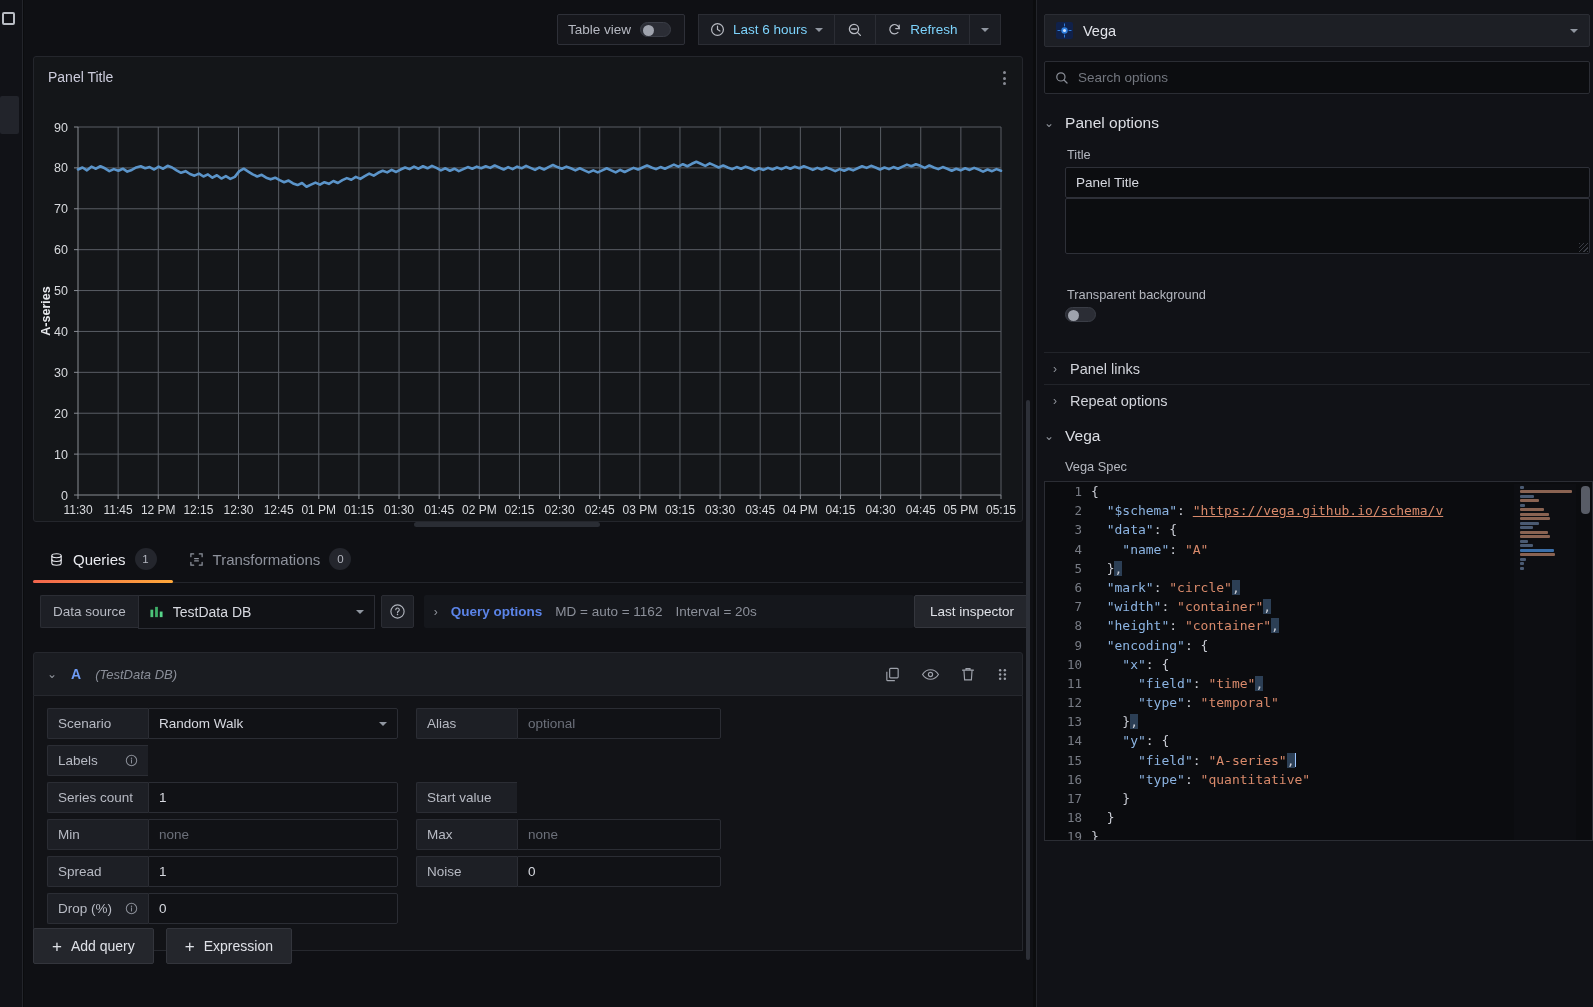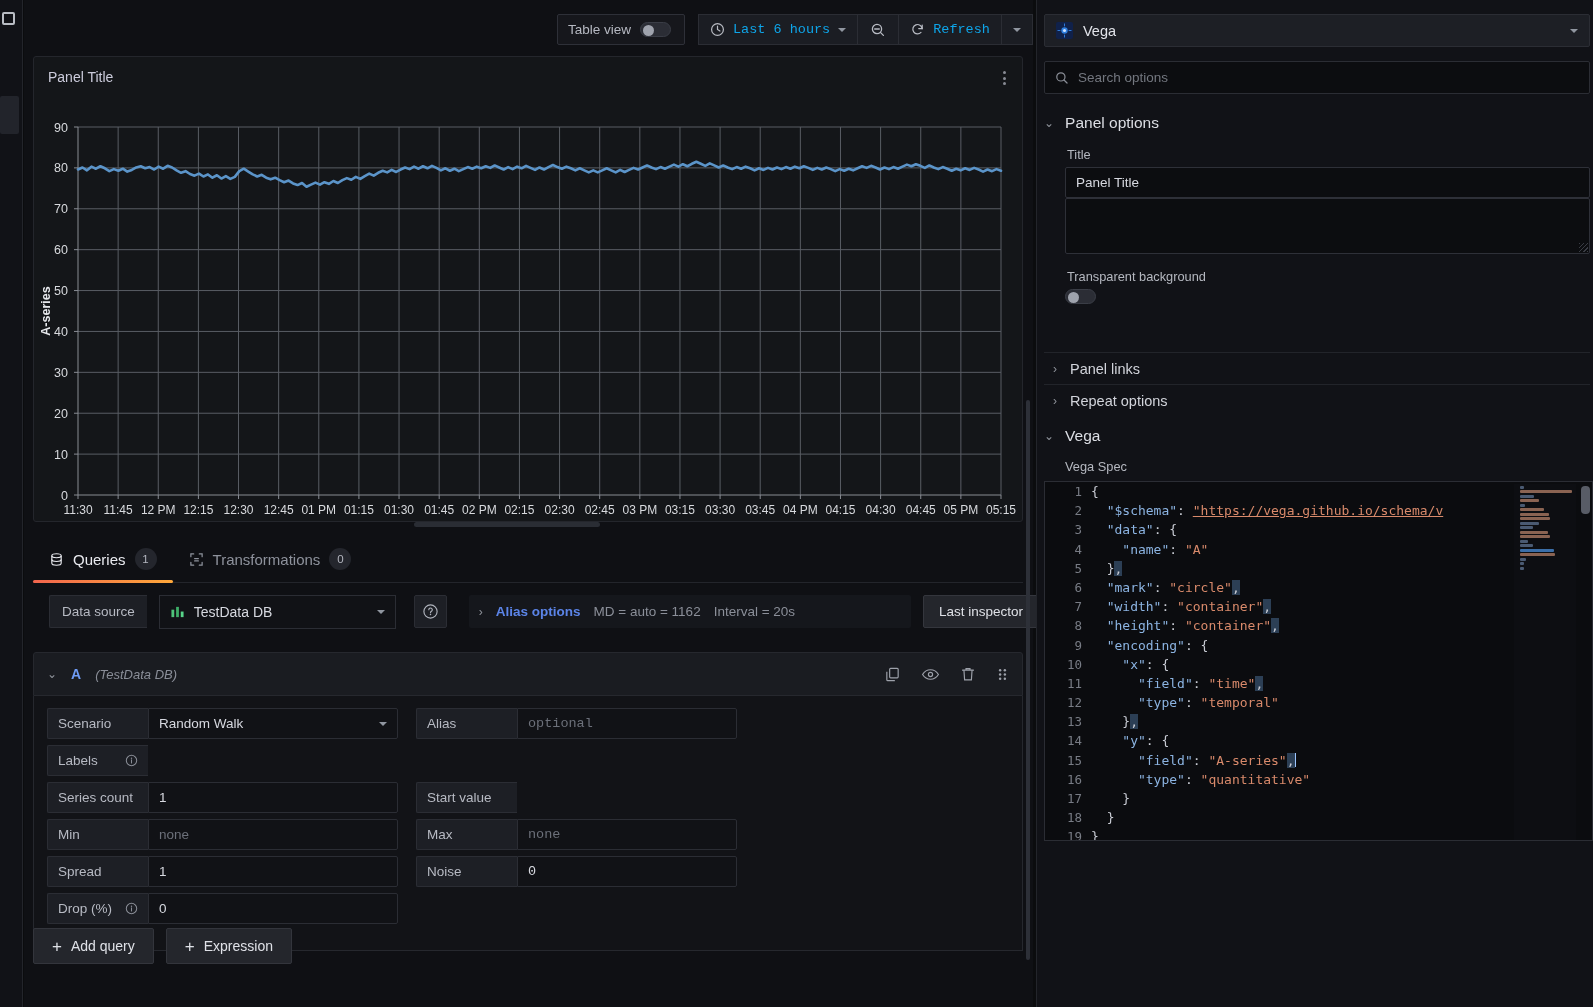--- a/index.html
+++ b/index.html
@@ -20,21 +20,21 @@
   
   .toolbar { position:absolute; left:0; top:0; width:1009px; height:56px; }
   .tv-box { position:absolute; left:533px; top:14px; width:128px; height:31px;
             border:1px solid #2e3038; border-radius:2px; background:#16171c;
             display:flex; align-items:center; padding:0 10px; gap:9px; }
   .tv-label { font-size:13.5px; color:#b6b9c2; }
   .toggle { width:31px; height:15px; border-radius:8px; background:#2b2d35; position:relative; border:1px solid #3a3d46;}
   .toggle .knob { position:absolute; left:2px; top:1.5px; width:11px; height:11px; border-radius:50%; background:#9fa3ad; }
   .tgrp { position:absolute; left:674px; top:14px; height:31px; display:flex; }
   .tbtn { background:#1b1d23; border:1px solid #2b2d34; height:31px; display:flex; align-items:center;
-          gap:8px; padding:0 11px; font-size:13.5px; color:#0ea5e9;font-family:Liberation Mono, monospace; }
+          gap:8px; padding:0 11px; font-size:13.5px; color:#7dd3fc; }
   .tbtn + .tbtn { border-left:none; }
   .chev { width:0;height:0;border-left:4px solid transparent;border-right:4px solid transparent;border-top:4.5px solid #9096a0; }
   svg.ic { display:block; }
 
   
   .panel { position:absolute; left:9px; top:56px; width:990px; height:466px;
            background:#141619; border:1px solid #24262c; border-radius:3px; }
   .panel-head { height:40px; display:flex; align-items:center; padding:0 14px; font-size:14px; color:#ccccdc; }
   .panel-menu { position:absolute; right:10px; top:12px; width:16px; height:18px;
                 display:flex; flex-direction:column; align-items:center; justify-content:space-between; padding:2px 0; }
@@ -45,21 +45,21 @@
   
   .tabs { position:absolute; left:9px; top:534px; width:990px; height:49px; border-bottom:1px solid #23252b; display:flex; align-items:flex-end; }
   .tab { display:flex; align-items:center; gap:9px; padding:0 16px 12px 16px; font-size:15px; color:#8e929c; position:relative; }
   .tab.active { color:#e9eaef; }
   .tab.active:after { content:""; position:absolute; left:0; bottom:-1px; width:100%; height:3px;
       background:linear-gradient(90deg,#f2654d,#ffa83a); border-radius:2px; }
   .cnt { min-width:22px;height:22px;border-radius:11px;background:#24262d;color:#b3b6bf;font-size:11.5px;
          display:inline-flex;align-items:center;justify-content:center;padding:0 6px;}
 
   
-  .ds-row { position:absolute; left:25px; top:595px; width:990px; height:33px; display:flex; align-items:center;gap:12px; }
+  .ds-row { position:absolute; left:16px; top:595px; width:990px; height:33px; display:flex; align-items:center; }
   .ds-label { background:#1d1f25; border:1px solid #2b2d34; border-right:none; height:33px; display:flex; align-items:center;
               padding:0 12px; font-size:13.5px; color:#b7bac3; border-radius:2px 0 0 2px;}
   .ds-pick { background:#111216; border:1px solid #2b2d34; height:33px; width:237px; display:flex; align-items:center;
              gap:9px; padding:16px 10px; font-size:14px; color:#d7d9e0; }
   .ds-help { margin-left:6px; width:33px; height:33px; background:#1d1f25; border:1px solid #2b2d34; border-radius:2px;
              display:flex;align-items:center;justify-content:center; }
   .qopts { margin-left:10px; height:33px; flex:1; display:flex; align-items:center; gap:13px; padding:0 10px;
            background:#15171c; border-radius:2px; font-size:13.5px; }
   .qopts .lnk { color:#5b84e8; font-weight:bold; }
   .qopts .meta { color:#8b8f99; }
@@ -74,21 +74,21 @@
   .qsrc { color:#8a8e98; font-style:italic; font-size:13px; }
   .qacts { margin-left:auto; display:flex; gap:20px; align-items:center; }
   .qbody { border:1px solid #26282e; border-top:none; background:#121317; padding:12px 13px 14px 13px; }
   .frow { display:flex; align-items:center; margin-bottom:6px; }
   .flab { background:#1d1f25; border:1px solid #2b2d34; border-right:none; height:31px; min-width:101px;
           display:flex; align-items:center; justify-content:space-between; padding:0 10px; font-size:13.5px; color:#b7bac3;
           border-radius:2px 0 0 2px; }
   .finp { background:#111216; border:1px solid #2b2d34; height:31px; display:flex; align-items:center;
           padding:0 10px; font-size:13.5px; color:#d7d9e0; border-radius:0 2px 2px 0; }
   .finp.ph { color:#6c707a; }
-  .w250 { width:250px; } .w252{width:220px;font-family:Liberation Mono, monospace;}
+  .w250 { width:250px; } .w252{width:204px;}
   .gap { width:18px; }
   .addrow { position:absolute; left:9px; top:928px; display:flex; gap:12px; }
   .addbtn { background:#24262c; border:1px solid #33353c; border-radius:2px; height:36px; padding:0 18px;
             display:flex; align-items:center; gap:9px; font-size:14px; color:#dfe1e7; }
   .plus { font-size:17px; line-height:1; color:#dfe1e7; }
 
   
   .vsplit { position:absolute; left:1026px; top:400px; width:4px; height:560px; background:#2d3038; border-radius:2px; }
 
   
@@ -329,21 +329,21 @@
     </div>
     <div class="ds-help">
       <svg class="ic" width="17" height="17" viewBox="0 0 18 18">
           <circle cx="9" cy="9" r="7" fill="none" stroke="#b0b4bd" stroke-width="1.2"></circle>
           <path d="M7.2 7.1a1.85 1.85 0 113.1 1.4c-.6.5-1.3.8-1.3 1.7" fill="none" stroke="#b0b4bd" stroke-width="1.2" stroke-linecap="round"></path>
           <circle cx="9" cy="12.3" r=".8" fill="#b0b4bd"></circle>
         </svg>
     </div>
     <div class="qopts">
       <span class="caret-r">›</span>
-      <span class="lnk">Alias options</span>
+      <span class="lnk">Query options</span>
       <span class="meta">MD = auto = 1162</span>
       <span class="meta">Interval = 20s</span>
     </div>
     <div class="qinspect">Last inspector</div>
   </div>
 
   <div class="qblock">
     <div class="qhead">
       <span class="caret-d">⌄</span>
       <span class="qname">A</span>
@@ -472,21 +472,21 @@
     <div class="sec-hd">
       <span class="caret-d">⌄</span>
       <span>Panel options</span>
     </div>
     <div style="padding-left:21px; margin-top:15px;">
       <div class="opt-lab">Title</div>
       <div class="opt-inp">Panel Title</div>
       <div class="opt-ta">
           <span class="grip"></span>
         </div>
-      <div class="opt-lab" style="margin-top:15px;">Transparent background</div>
+      <div class="opt-lab" style="margin-top:33px;">Transparent background</div>
       <div class="toggle" style="margin-top:4px;">
           <span class="knob"></span>
         </div>
     </div>
   </div>
 
   <div class="sect" style="top:352px;">
     <div class="collapsed">
       <span class="caret-r">›</span>
       <span>Panel links</span>

